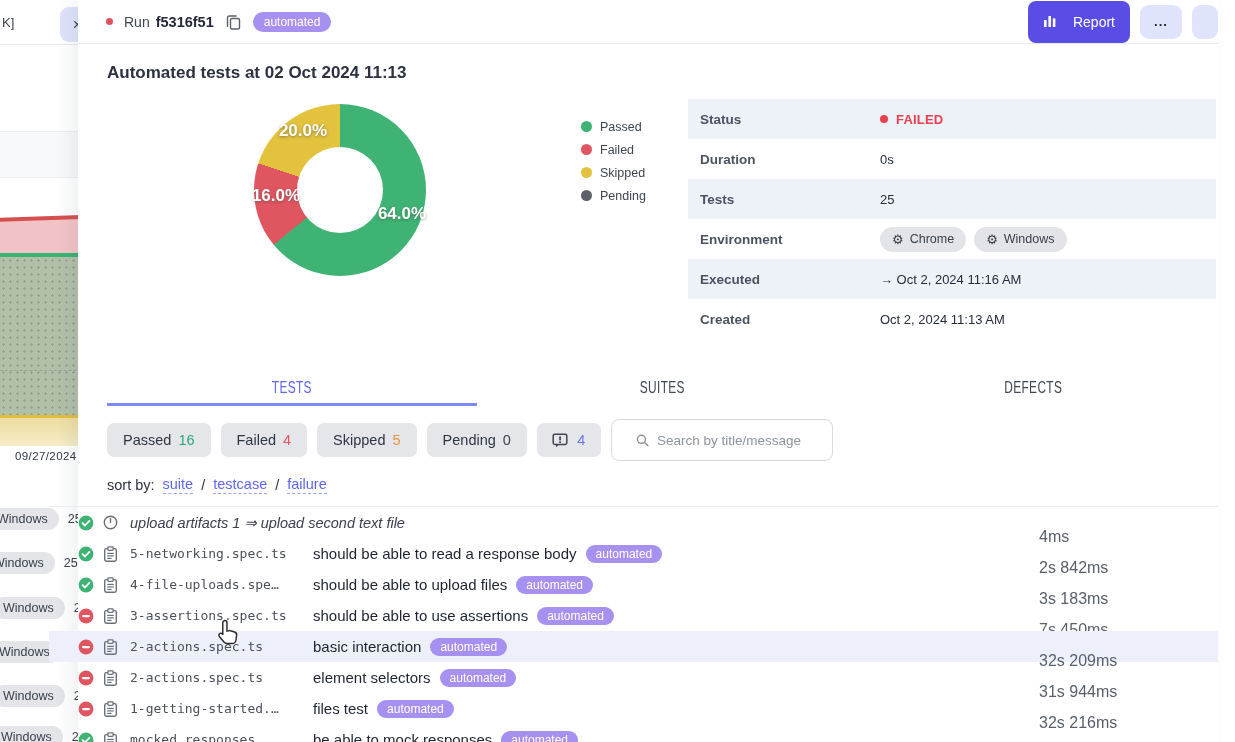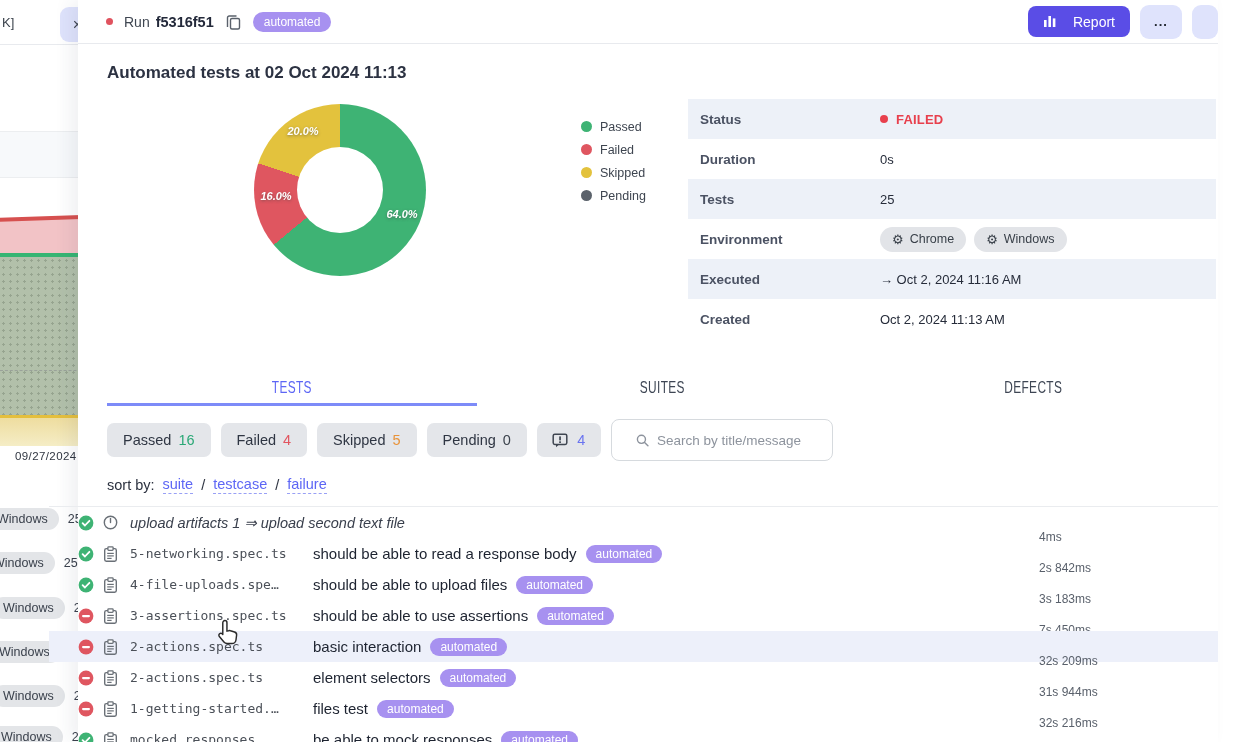--- a/index.html
+++ b/index.html
@@ -38,36 +38,36 @@
            box-shadow:-8px 0 16px rgba(40,50,80,.07); }
 
   .topbar { height:44px; display:flex; align-items:center; padding:0 14px 0 28px;
             border-bottom:1px solid #e8eaee; }
   .run-dot { width:7px; height:7px; border-radius:50%; background:#e0525e; margin-right:11px; }
   .run-label { font-size:14px; color:#3f4651; margin-right:6px; }
   .run-id { font-size:14.5px; font-weight:700; color:#23293a; }
   .copy-btn { background:none; border:none; margin:0 12px; cursor:pointer; display:flex; }
   .badge { background:#a791f0; color:#fff; font-size:12px; padding:3px 11px; border-radius:11px; }
   .topbar-right { margin-left:auto; display:flex; align-items:center; gap:10px; }
-  .report-btn { background:#5a4de6; color:#fff; border:none; height:31px; border-radius:8px;
+  .report-btn { background:#5a4de6; color:#fff; border:none; height:42px; border-radius:8px;
                 padding:0 15px; font-size:14px; display:flex; align-items:center; gap:16px; cursor:pointer; }
   .more-btn { width:42px; height:34px; background:#dfe3fc; border:none; border-radius:9px;
               font-weight:800; color:#20262f; letter-spacing:1px; font-size:13px; cursor:pointer; }
   .stub-btn { width:26px; height:34px; background:#dfe3fc; border:none; border-radius:9px;
               margin-right:-14px; cursor:pointer; }
 
   .content { padding-left:29px; position:relative; }
   .page-title { margin-top:19px; font-size:17px; font-weight:700; color:#2c3242; }
 
   .hero { position:relative; height:288px; margin-left:-29px; }
   .donut { position:absolute; left:176px; top:21px; width:172px; height:172px; border-radius:50%; }
   .donut::after { content:""; position:absolute; left:43px; top:43px; width:86px; height:86px;
                   border-radius:50%; background:#fff; }
   .pct { position:absolute; transform:translate(-50%,-50%); color:#fff; font-weight:700;
-         font-size:11px; text-shadow:0 1px 3px rgba(70,70,70,.55); z-index:2;font-style:italic; }
+         font-size:17px; text-shadow:0 1px 3px rgba(70,70,70,.55); z-index:2; }
   .pct0 { left:148px; top:110px; } .pct1 { left:22px; top:92px; } .pct2 { left:49px; top:27px; }
 
   .legend { position:absolute; left:503px; top:32px; }
   .legend-item { display:flex; align-items:center; height:23px; gap:8px; }
   .legend-dot { width:11px; height:11px; border-radius:50%; }
   .legend-label { font-size:12.5px; color:#3e4550; }
 
   .details { position:absolute; left:610px; top:16px; width:528px; }
   .d-row { height:40px; display:flex; align-items:center; }
   .d-row.alt { background:#edf1f8; }
@@ -103,21 +103,21 @@
 
   .test-list { margin-top:12px; margin-left:-29px; border-top:1px solid #eaecef; }
   .test-row { height:31px; display:flex; align-items:center; padding-left:29px; position:relative; cursor:pointer; }
   .test-row.highlight { background:#edf0fa; }
   .t-status, .t-kind { width:16px; display:flex; align-items:center; }
   .t-kind { margin-left:9px; }
   .t-name { margin-left:11px; width:183px; font-family:"DejaVu Sans Mono",monospace; font-size:13px;
             color:#4b5058; white-space:nowrap; overflow:hidden; }
   .t-title { display:flex; align-items:center; gap:9px; font-size:15px; color:#1d2330; white-space:nowrap; }
   .t-badge { background:#a791f0; color:#fff; font-size:12px; padding:2px 10px; border-radius:10px; }
-  .t-duration { position:absolute; left:990px; font-size:12px; color:#59606b;margin-top:28px; }
+  .t-duration { position:absolute; left:990px; font-size:16px; color:#59606b;margin-top:28px; }
   .test-row.plain .t-title { margin-left:11px; font-style:italic; font-size:14.5px; color:#3a404d;align-items:center; }
 
   .cursor { position:absolute; left:217px; top:619px; z-index:60; pointer-events:none; }
 </style>
 </head>
 <body>
 
 <div class="underlay">
   <span class="u-toptext">K]</span>
   <button class="u-close">

